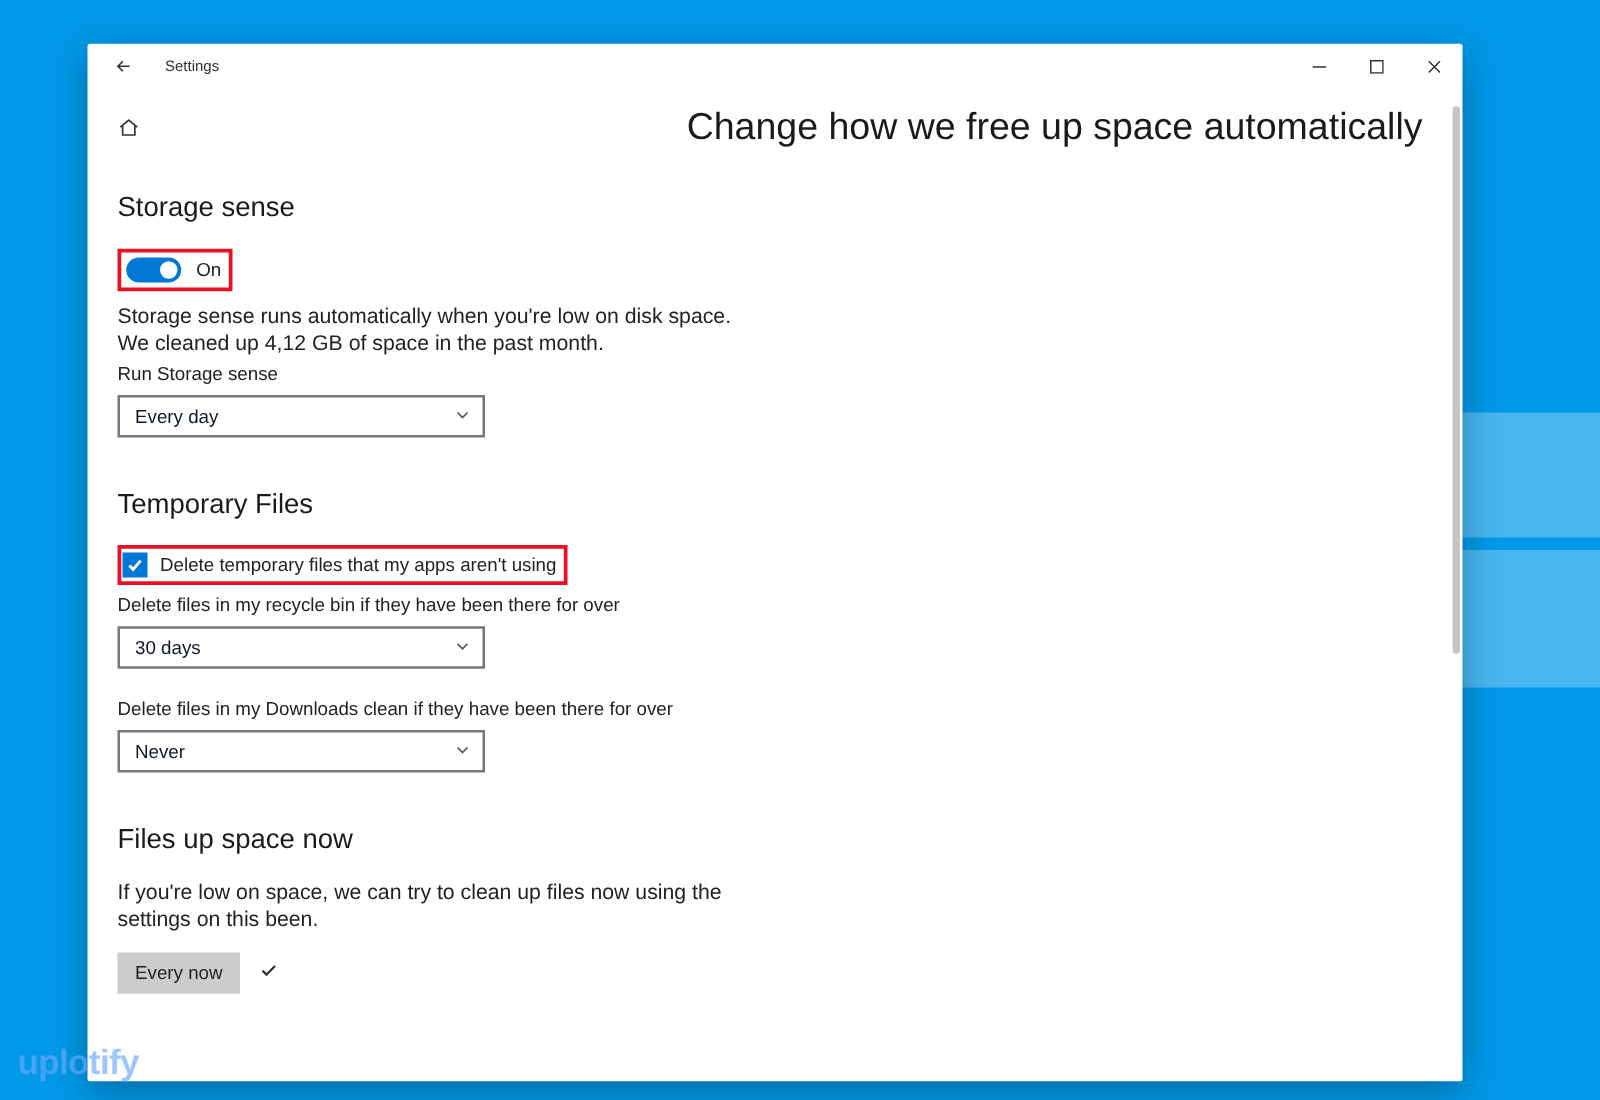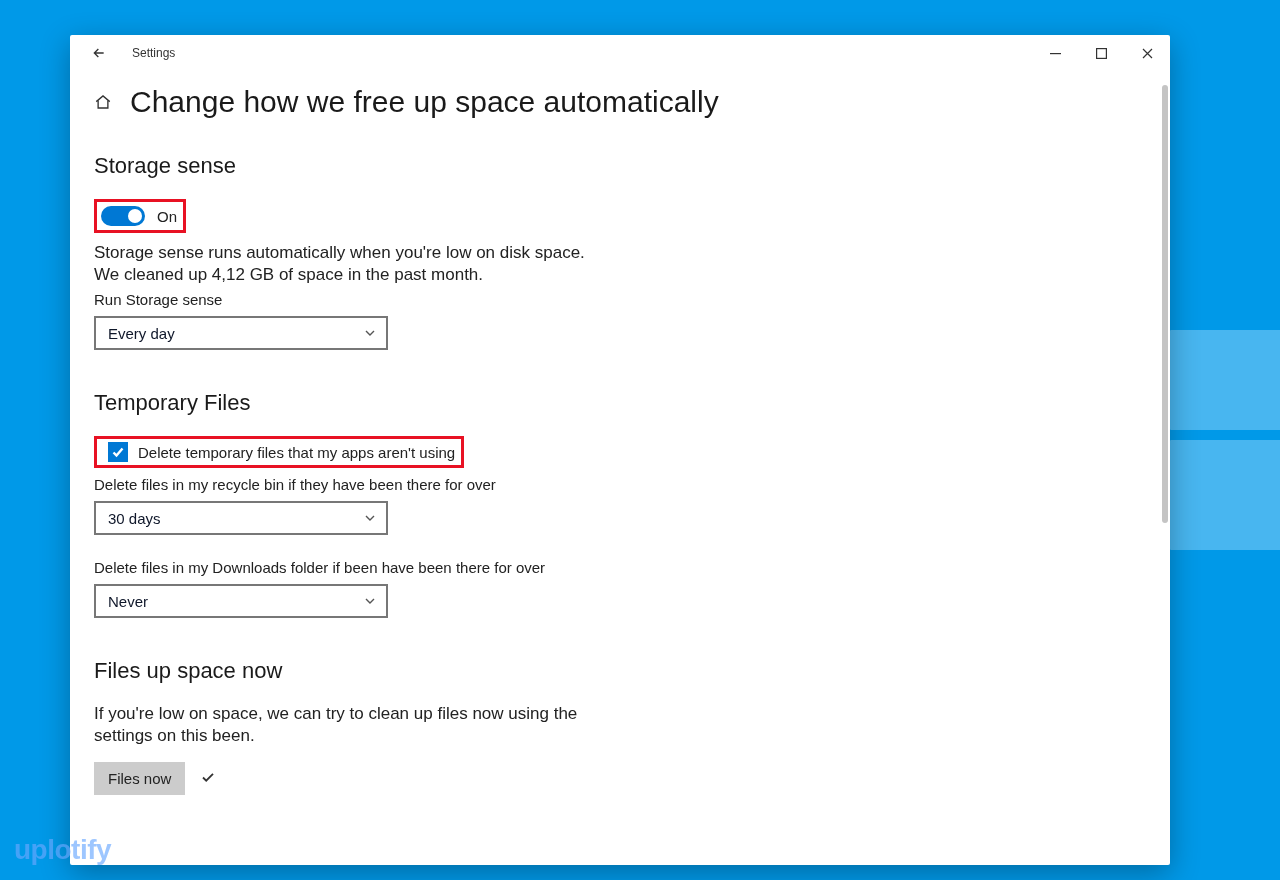--- a/index.html
+++ b/index.html
@@ -100,20 +100,21 @@
   height: 60%;
   background: #c4c4c4;
   border-radius: 3px;
 }
 
 .page-header {
   display: flex;
   align-items: center;
   gap: 18px;
   margin-bottom: 34px;
+  justify-content: space-between;
 }
 .home-btn { cursor: pointer; display: flex; }
 .home-btn svg { width: 18px; height: 18px; }
 .page-title {
   font-size: 30px;
   font-weight: 400;
   color: #1a1a1a;
 }
 
 .section-title {
@@ -176,21 +177,21 @@
   cursor: pointer;
   margin-bottom: 40px;
 }
 .select:last-of-type { margin-bottom: 30px; }
 .select svg { width: 12px; height: 12px; }
 
 .checkbox-row {
   display: inline-flex;
   align-items: center;
   gap: 10px;
-  padding: 3px 6px 3px 11px;
+  padding: 3px 6px 3px 1px;
   border: 3px solid #e81123;
   margin-bottom: 6px;
 }
 .checkbox {
   width: 20px;
   height: 20px;
   background: #0078d4;
   display: flex;
   align-items: center;
   justify-content: center;
@@ -312,35 +313,35 @@
       </div>
 
       <p class="label-text" style="margin-top:2px">Delete files in my recycle bin if they have been there for over</p>
       <div class="select">
         <span>30 days</span>
         <span><svg viewBox="0 0 12 12" fill="none" stroke="#555" stroke-width="1.4">
               <path d="M2 4l4 4 4-4"></path>
             </svg></span>
       </div>
 
-      <p class="label-text" style="margin-top:-16px">Delete files in my Downloads folder if been have been there for over</p>
+      <p class="label-text" style="margin-top:-16px">Delete files in my Downloads clean if they have been there for over</p>
       <div class="select">
         <span>Never</span>
         <span><svg viewBox="0 0 12 12" fill="none" stroke="#555" stroke-width="1.4">
               <path d="M2 4l4 4 4-4"></path>
             </svg></span>
       </div>
 
       
       <h2 class="section-title">Files up space now</h2>
       <p class="body-text">If you're low on space, we can try to clean up files now using the</p>
       <p class="body-text">settings on this been.</p>
 
       <div class="clean-row">
-        <button class="clean-btn">Files now</button>
+        <button class="clean-btn">Every now</button>
         <span class="check-sm">
           <svg viewBox="0 0 14 14" fill="none" stroke="#333" stroke-width="1.8">
               <path d="M2 7.5l3.2 3.2L12 3.8"></path>
             </svg>
         </span>
       </div>
 
     </div>
 
     <div class="scrollbar-rail">

